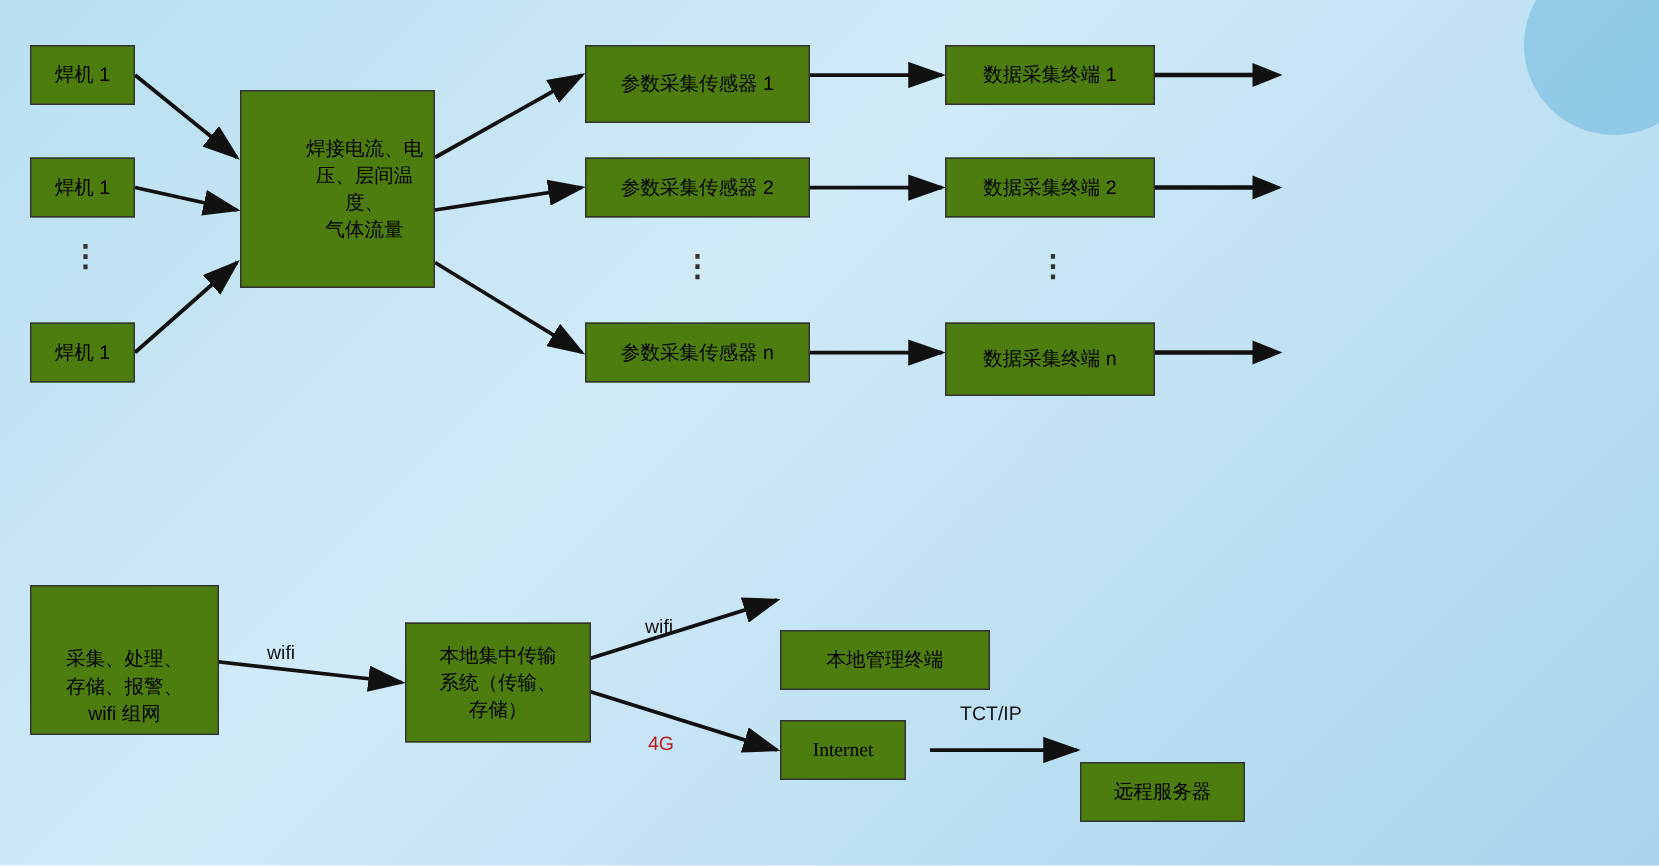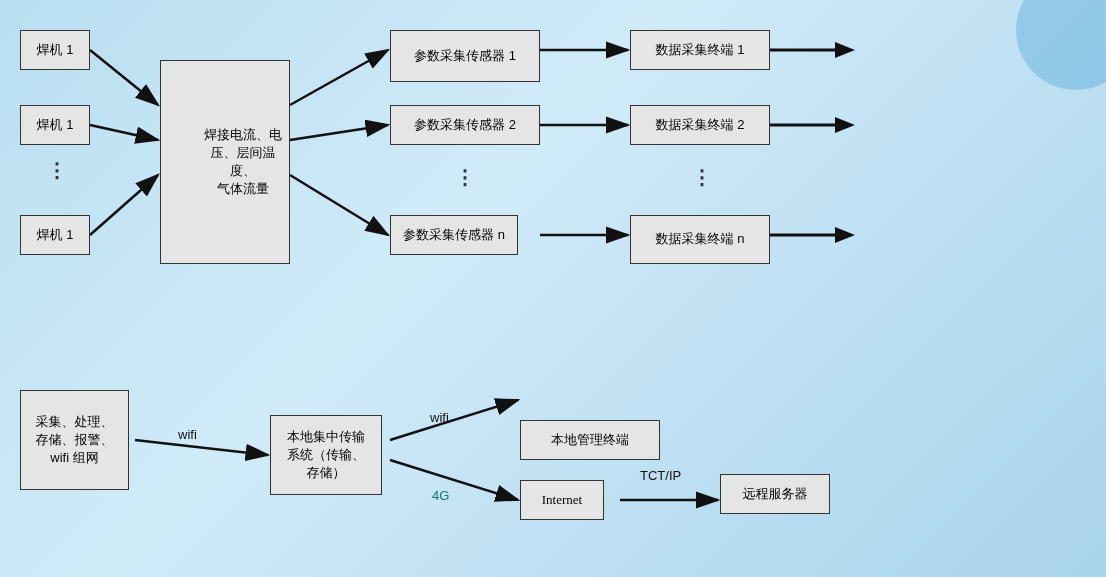--- a/index.html
+++ b/index.html
@@ -15,56 +15,56 @@
 
     .diagram-container {
       width: 1106px;
       height: 577px;
       position: relative;
     }
 
     
     .box {
       position: absolute;
-      background: #e5e5e5;
+      background: #4d7c0f;
       border: 1.5px solid #333;
       display: flex;
       align-items: center;
       justify-content: center;
       text-align: center;
       line-height: 1.4;
       font-size: 13px;
       padding: 4px 6px;
     }
 
     
     
     #w1 { left: 20px; top: 30px; width: 70px; height: 40px; }
     #w2 { left: 20px; top: 105px; width: 70px; height: 40px; }
     #w3 { left: 20px; top: 215px; width: 70px; height: 40px; }
 
     
-    #center-top { left: 160px; top: 60px; width: 130px; height: 204px; padding-left: 42px; }
+    #center-top { left: 160px; top: 60px; width: 130px; height: 132px; padding-left: 42px; }
 
     
     #s1 { left: 390px; top: 30px; width: 150px; height: 52px; }
     #s2 { left: 390px; top: 105px; width: 150px; height: 40px; }
-    #s3 { left: 390px; top: 215px; width: 128px; height: 40px; }
+    #s3 { left: 390px; top: 215px; width: 150px; height: 40px; }
 
     
     #d1 { left: 630px; top: 30px; width: 140px; height: 40px; }
     #d2 { left: 630px; top: 105px; width: 140px; height: 40px; }
     #d3 { left: 630px; top: 215px; width: 140px; height: 49px; }
 
     
-    #collect-box { left: 20px; top: 390px; width: 109px; height: 100px; }
-    #local-center { left: 270px; top: 415px; width: 112px; height: 80px; }
+    #collect-box { left: 20px; top: 390px; width: 126px; height: 100px; align-items: flex-end; }
+    #local-center { left: 270px; top: 415px; width: 124px; height: 80px; }
     #local-mgmt { left: 520px; top: 380px; width: 140px; height: 40px; margin-top: 40px; }
     #internet-box { left: 520px; top: 480px; width: 84px; height: 40px; font-family: Liberation Serif, serif; }
-    #remote-server { left: 720px; top: 474px; width: 110px; height: 40px; }
+    #remote-server { left: 720px; top: 508px; width: 110px; height: 40px; }
 
     
     .dots {
       position: absolute;
       font-size: 20px;
       color: #333;
       font-weight: bold;
     }
 
     
@@ -199,21 +199,21 @@
   </div>
 
   <div style="position:absolute; left:430px; top:410px; font-size:13px; color:#111;">
     <span>wifi</span>
   </div>
 
   <div class="box" id="internet-box">
     <span>Internet</span>
   </div>
 
-  <div style="position:absolute; left:432px; top:488px; font-size:13px; color:#0f766e;">
+  <div style="position:absolute; left:432px; top:488px; font-size:13px; color:#b91c1c;">
     <span>4G</span>
   </div>
 
   <div class="box" id="remote-server">
     <span>远程服务器</span>
   </div>
 
   <div style="position:absolute; left:640px; top:468px; font-size:13px; color:#111;">
     <span>TCT/IP</span>
   </div>

